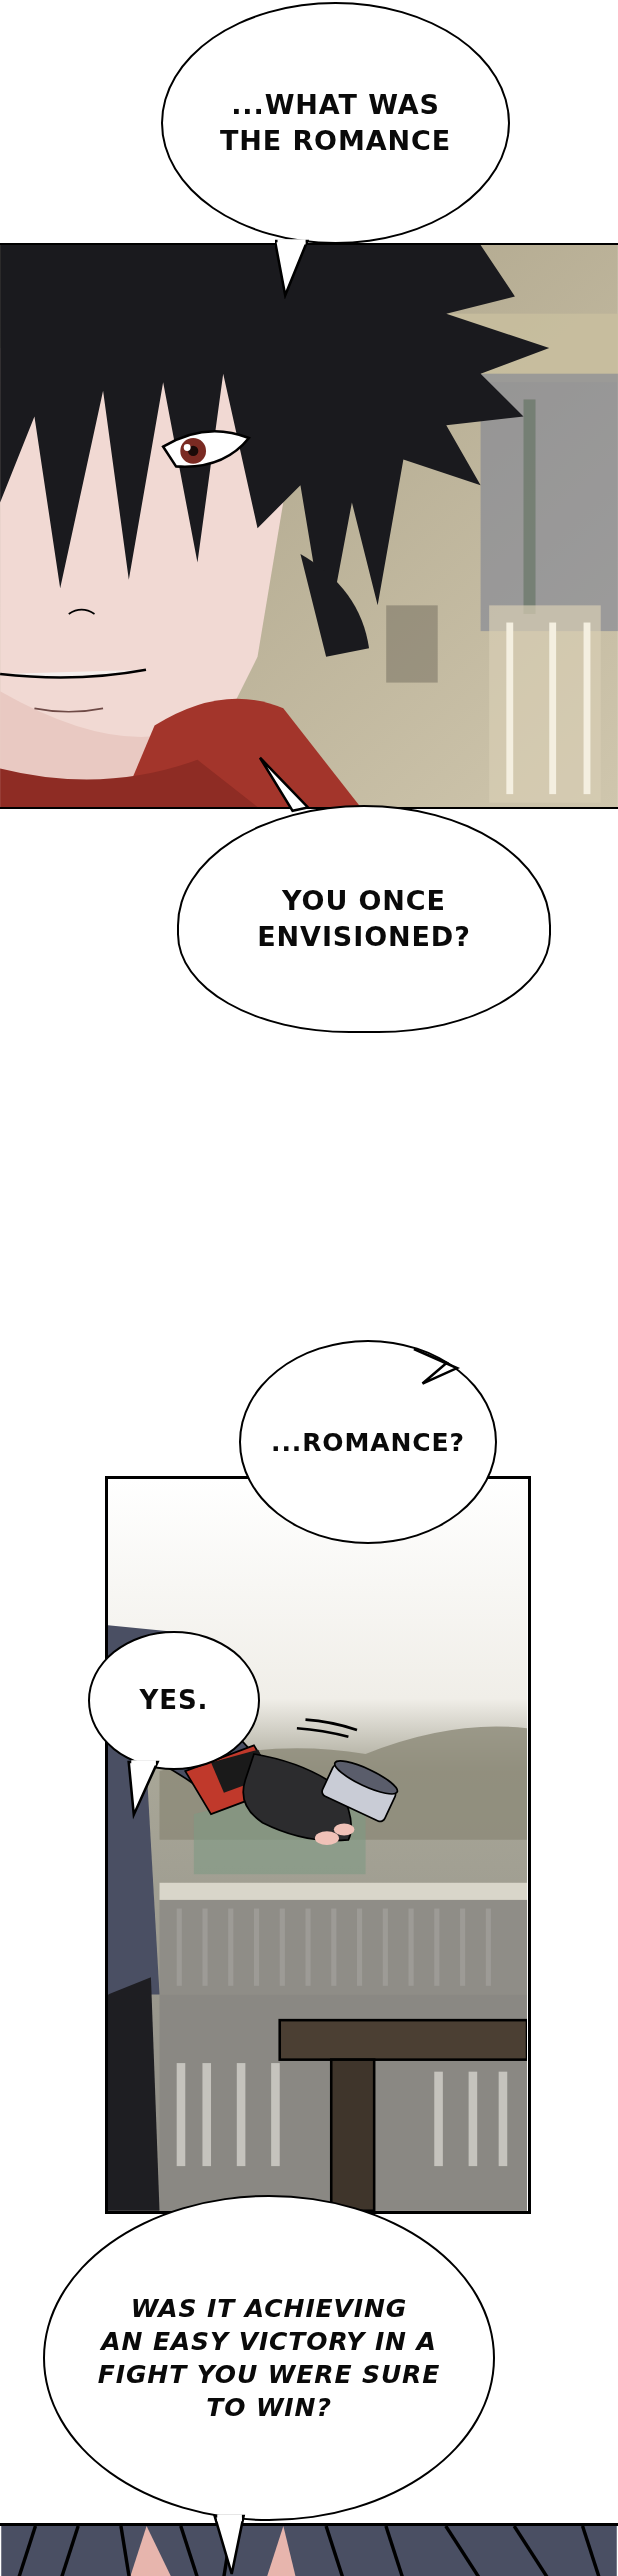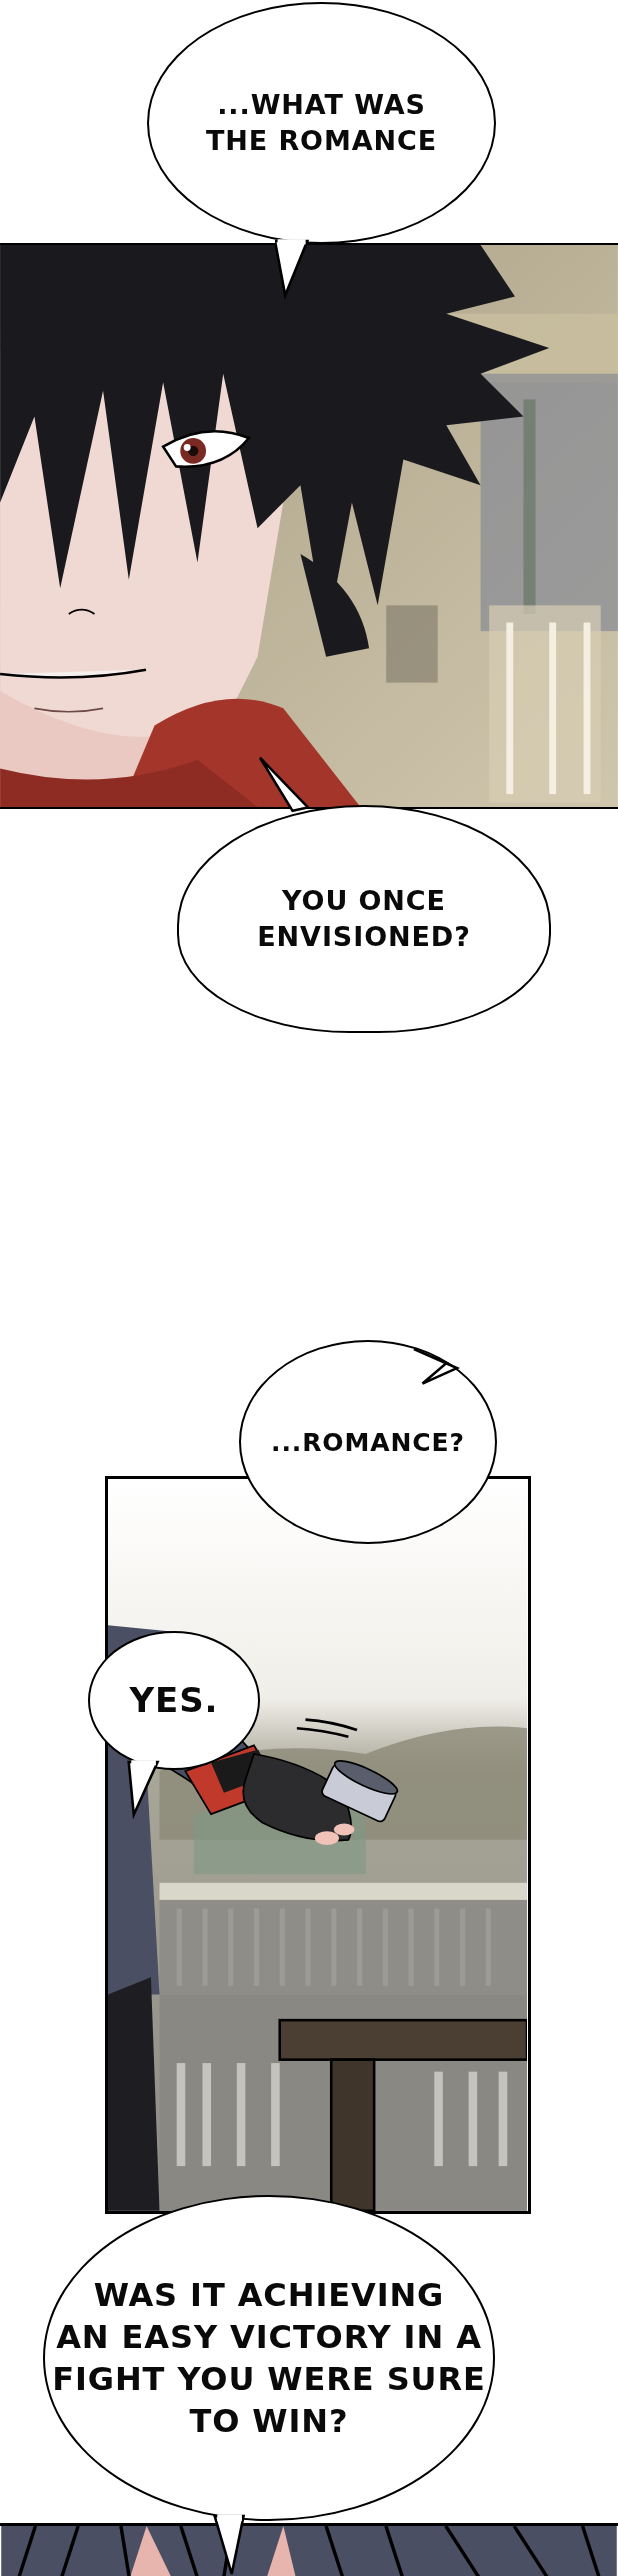--- a/index.html
+++ b/index.html
@@ -45,21 +45,21 @@
     <circle cx="225" cy="240" r="15" fill="#7a2a22"></circle>
     <circle cx="225" cy="240" r="6" fill="#1a0a08"></circle>
     <circle cx="218" cy="236" r="4" fill="#ffffff"></circle>
 
     <path d="M80 430 Q95 420 110 430" stroke="#000" stroke-width="2" fill="none"></path>
     <path d="M0 500 Q90 510 170 495" stroke="#000" stroke-width="3" fill="#f5f0ee"></path>
     <path d="M40 540 Q80 548 120 540" stroke="#6e4a46" stroke-width="2" fill="none"></path>
   </svg>
 </div>
 
-<div class="bubble" style="left:147px;top:1.7px;width:349px;height:242px;">
+<div class="bubble" style="left:161px;top:1.7px;width:349px;height:242px;">
   <span class="btext" style="font-size:27px;">...WHAT WAS
 THE ROMANCE</span>
 </div>
 <svg class="tail" style="left:275px;top:239px;" width="34" height="60" viewBox="0 0 40 70">
   <path d="M0 2 L12 66 L38 2 Z" fill="#fff" stroke="#000" stroke-width="3"></path>
   <rect x="3" y="0" width="33" height="6" fill="#fff"></rect>
 </svg>
 
 <div class="bubble" style="left:177px;top:805px;width:374px;height:228px;border-radius:52% 52% 48% 48% / 55% 55% 45% 45%;align-items:center;">
   <span class="btext" style="font-size:27px;">YOU ONCE
@@ -138,21 +138,21 @@
       <rect x="250" y="345" width="80" height="40" rx="6" fill="#c9ccd6" stroke="#000" stroke-width="2"></rect>
       <ellipse cx="290" cy="345" rx="40" ry="10" fill="#5a5d6b" stroke="#000" stroke-width="2"></ellipse>
     </g>
 
     <path d="M220 290 Q250 292 280 300" stroke="#000" stroke-width="3" fill="none"></path>
     <path d="M230 280 Q260 282 290 292" stroke="#000" stroke-width="3" fill="none"></path>
   </svg>
 </div>
 
 <div class="bubble" style="left:88px;top:1631px;width:172px;height:139px;">
-  <span class="btext" style="font-size:34px;">YES.</span>
+  <span class="btext" style="font-size:26px;">YES.</span>
 </div>
 <svg class="tail" style="left:127px;top:1760px;" width="34" height="60" viewBox="0 0 40 70">
   <path d="M2 2 L8 64 L36 2 Z" fill="#fff" stroke="#000" stroke-width="3"></path>
   <rect x="5" y="0" width="29" height="6" fill="#fff"></rect>
 </svg>
 
 <div class="panel" style="left:0;top:2523px;width:618px;height:53px;border-top:3.4px solid #000;">
   <svg width="618" height="53" viewBox="0 0 720 62">
     <rect width="720" height="62" fill="#4a4f63"></rect>
     <path d="M170 0 L200 62 L150 62 Z" fill="#e7b5ad"></path>
@@ -166,21 +166,21 @@
         <line x1="380" y1="0" x2="400" y2="62"></line>
       <line x1="450" y1="0" x2="470" y2="62"></line>
         <line x1="520" y1="0" x2="560" y2="62"></line>
       <line x1="600" y1="0" x2="640" y2="62"></line>
         <line x1="680" y1="0" x2="700" y2="62"></line>
     </g>
   </svg>
 </div>
 
 <div class="bubble" style="left:43px;top:2195px;width:452px;height:326px;">
-  <span class="btext" style="font-size:32px;">WAS IT ACHIEVING
+  <span class="btext" style="font-size:25px;font-style:italic;">WAS IT ACHIEVING
 AN EASY VICTORY IN A
 FIGHT YOU WERE SURE
 TO WIN?</span>
 </div>
 <svg class="tail" style="left:213px;top:2514px;" width="34" height="62" viewBox="0 0 40 72">
   <path d="M2 2 L22 70 L36 2 Z" fill="#fff" stroke="#000" stroke-width="3"></path>
   <rect x="5" y="0" width="29" height="8" fill="#fff"></rect>
 </svg>
 
 

